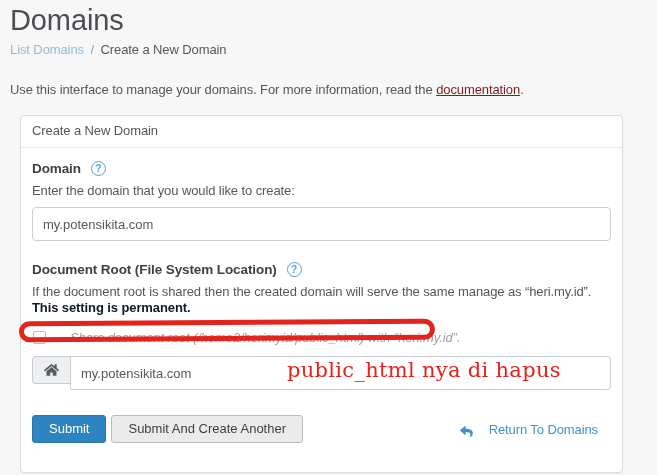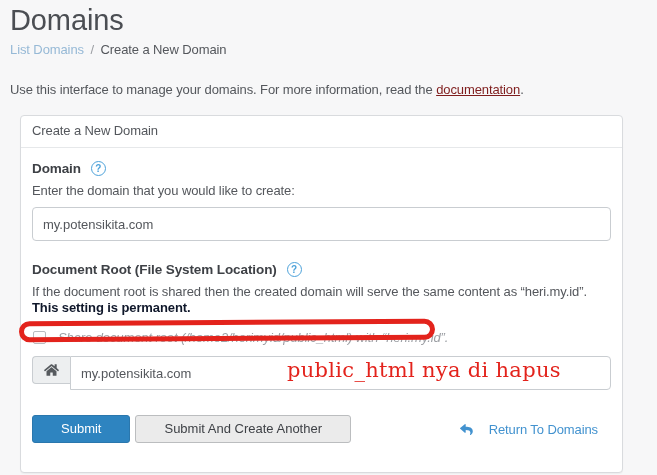--- a/index.html
+++ b/index.html
@@ -63,21 +63,21 @@
     padding: 16px 10px; font-size: 13px; color: #54575c;
     font-family: inherit; background: #fff; outline: none;
   }
 
   .docroot-section { margin-top: 20px; }
   .perm-note { margin: 0; font-size: 13px; line-height: 15.5px; color: #54575c; max-width: 578px; }
   .perm-note b { color: #0f172a; }
 
   .share-row {
     position: relative;
-    display: flex; align-items: center; gap: 12px;
+    display: flex; align-items: center; gap: 24px;
     margin: 13px 0 0 1px; height: 18px;
   }
   .share-checkbox {
     appearance: none; -webkit-appearance: none;
     width: 13px; height: 13px; margin: 0;
     border: 1px solid #b8bcc0; border-radius: 2px;
     background: #fdfdfd; cursor: pointer; flex: 0 0 auto;
   }
   .share-label { font-style: italic; color: #9da0a5; font-size: 13px; white-space: nowrap; }
   .annotation-circle {
@@ -101,28 +101,28 @@
     font-family: "DejaVu Serif", "Liberation Serif", serif;
     font-weight: 400; font-size: 21px; line-height: 28px;
     color: #e3231c; white-space: nowrap; z-index: 6;
     letter-spacing: 0.3px; pointer-events: none; margin-left: 8px;
   }
   .dir-help { margin-top: 7px; font-size: 13px; color: #54575c; line-height: 16px; }
 
   .actions { margin-top: 25px; display: flex; align-items: center; }
   .btn {
     font-family: inherit; font-size: 13px; line-height: 16px;
-    padding: 5px 28px; border-radius: 3px; cursor: pointer; height: 28px;
+    padding: 5px 16px; border-radius: 3px; cursor: pointer; height: 28px;
   }
   .btn-primary { background: #2e84c0; border: 1px solid #2a77ad; color: #ffffff; }
   .btn-secondary { background: #ebebeb; border: 1px solid #bbbdbf; color: #3e4146; margin-left: 5px; }
   .return-link {
     margin-left: auto; margin-right: 13px;
     color: #4292cf; text-decoration: none; cursor: pointer;
-    display: inline-flex; align-items: flex-start; gap: 16px; font-size: 13px;
+    display: inline-flex; align-items: flex-end; gap: 16px; font-size: 13px;
   }
   .return-link svg { display: block; }
 </style>
 </head>
 <body>
 
 <div class="content">
 
   <h1 class="page-title">Domains</h1>
 
@@ -145,21 +145,21 @@
         <span class="help-icon">?</span>
       </div>
       <div class="field-desc">Enter the domain that you would like to create:</div>
       <input class="text-input" type="text" value="my.potensikita.com" style="">
 
       <div class="docroot-section">
         <div class="field-label">
           <span>Document Root (File System Location)</span>
           <span class="help-icon">?</span>
         </div>
-        <p class="perm-note"><span>If the document root is shared then the created domain will serve the same content as “heri.my.id”. </span><b>This setting is permanent.</b></p>
+        <p class="perm-note"><span>If the document root is shared then the created domain will serve the same manage as “heri.my.id”. </span><b>This setting is permanent.</b></p>
 
         <div class="share-row">
           <input type="checkbox" class="share-checkbox" style="">
           <span class="share-label">Share document root (/home2/herimyid/public_html) with “heri.my.id”.</span>
           <div class="annotation-circle"></div>
         </div>
 
         <div class="docroot-input-row">
           <span class="input-addon">
             <svg width="15" height="14" viewBox="0 0 576 512">

